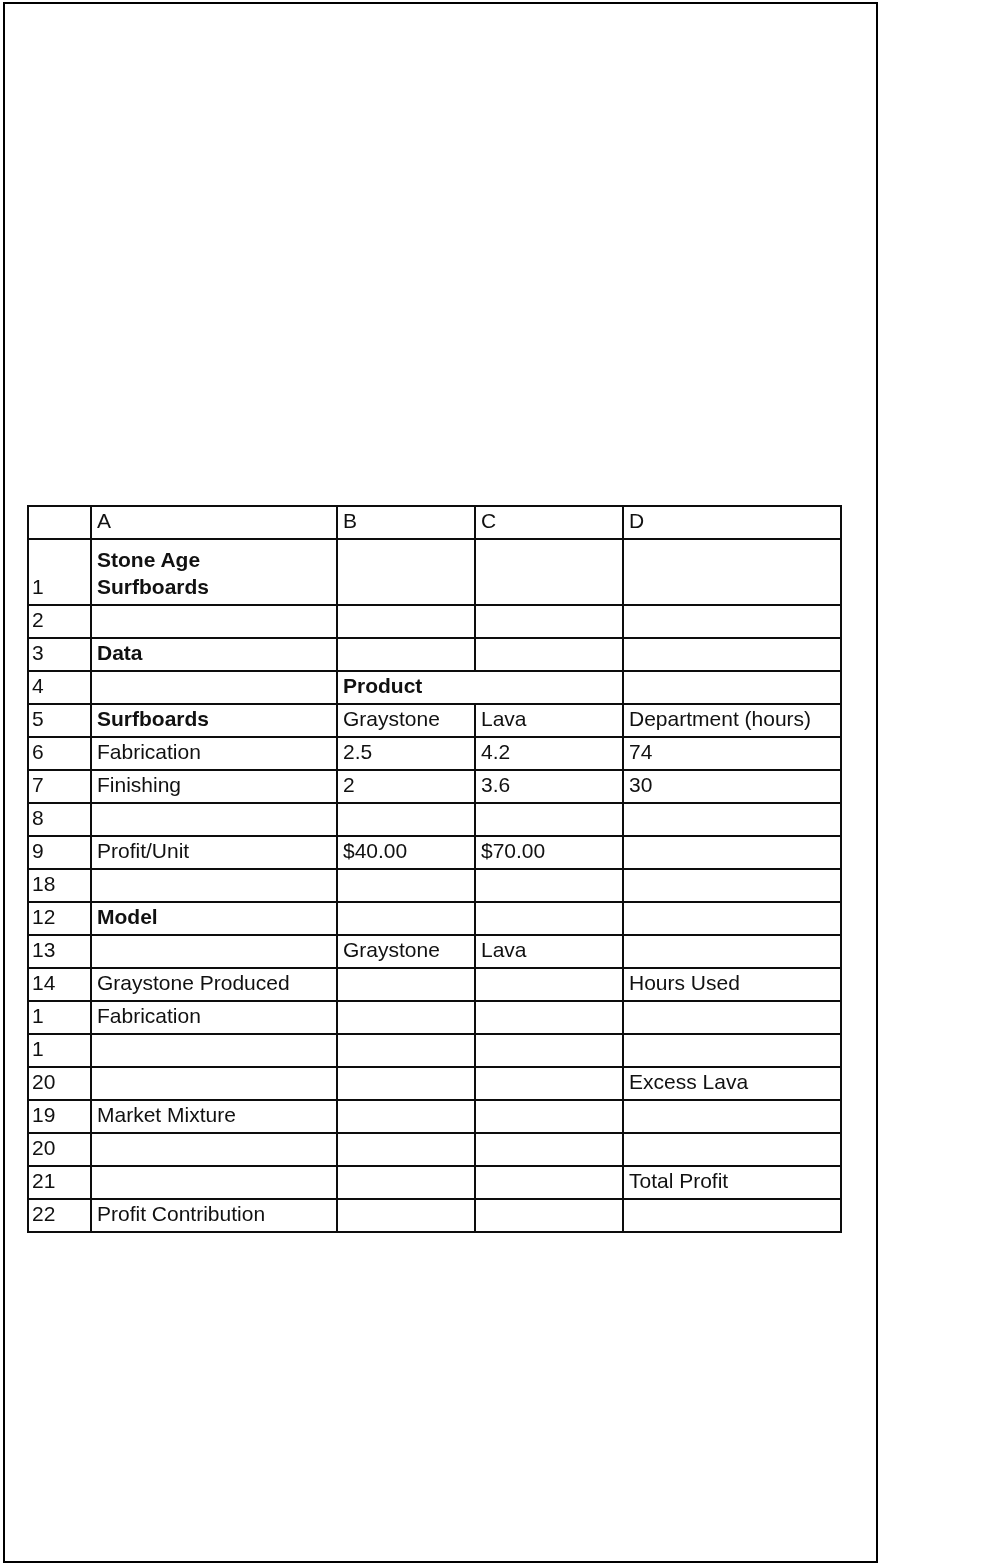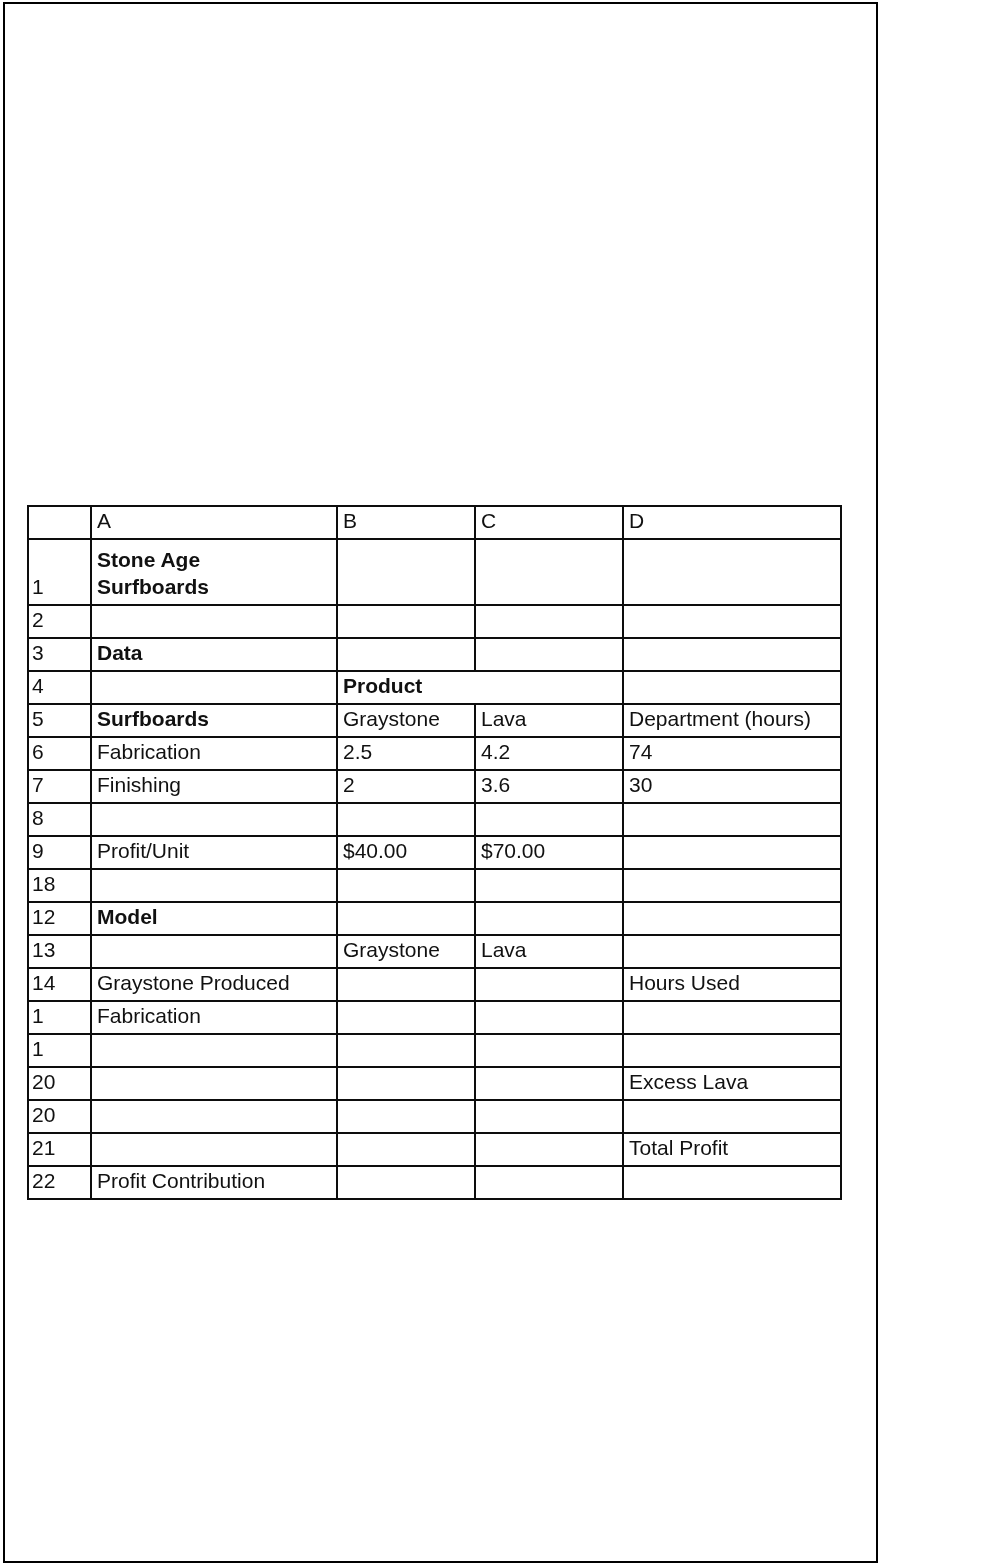--- a/index.html
+++ b/index.html
@@ -178,20 +178,27 @@
         <td></td>
       </tr>
       <tr>
         <td class="rownum">20</td>
         <td></td>
         <td></td>
         <td></td>
         <td>Excess Lava</td>
       </tr>
       <tr>
+        <td class="rownum">19</td>
+        <td>Market Mixture</td>
+        <td></td>
+        <td></td>
+        <td></td>
+      </tr>
+      <tr>
         <td class="rownum">20</td>
         <td></td>
         <td></td>
         <td></td>
         <td></td>
       </tr>
       <tr>
         <td class="rownum">21</td>
         <td></td>
         <td></td>

